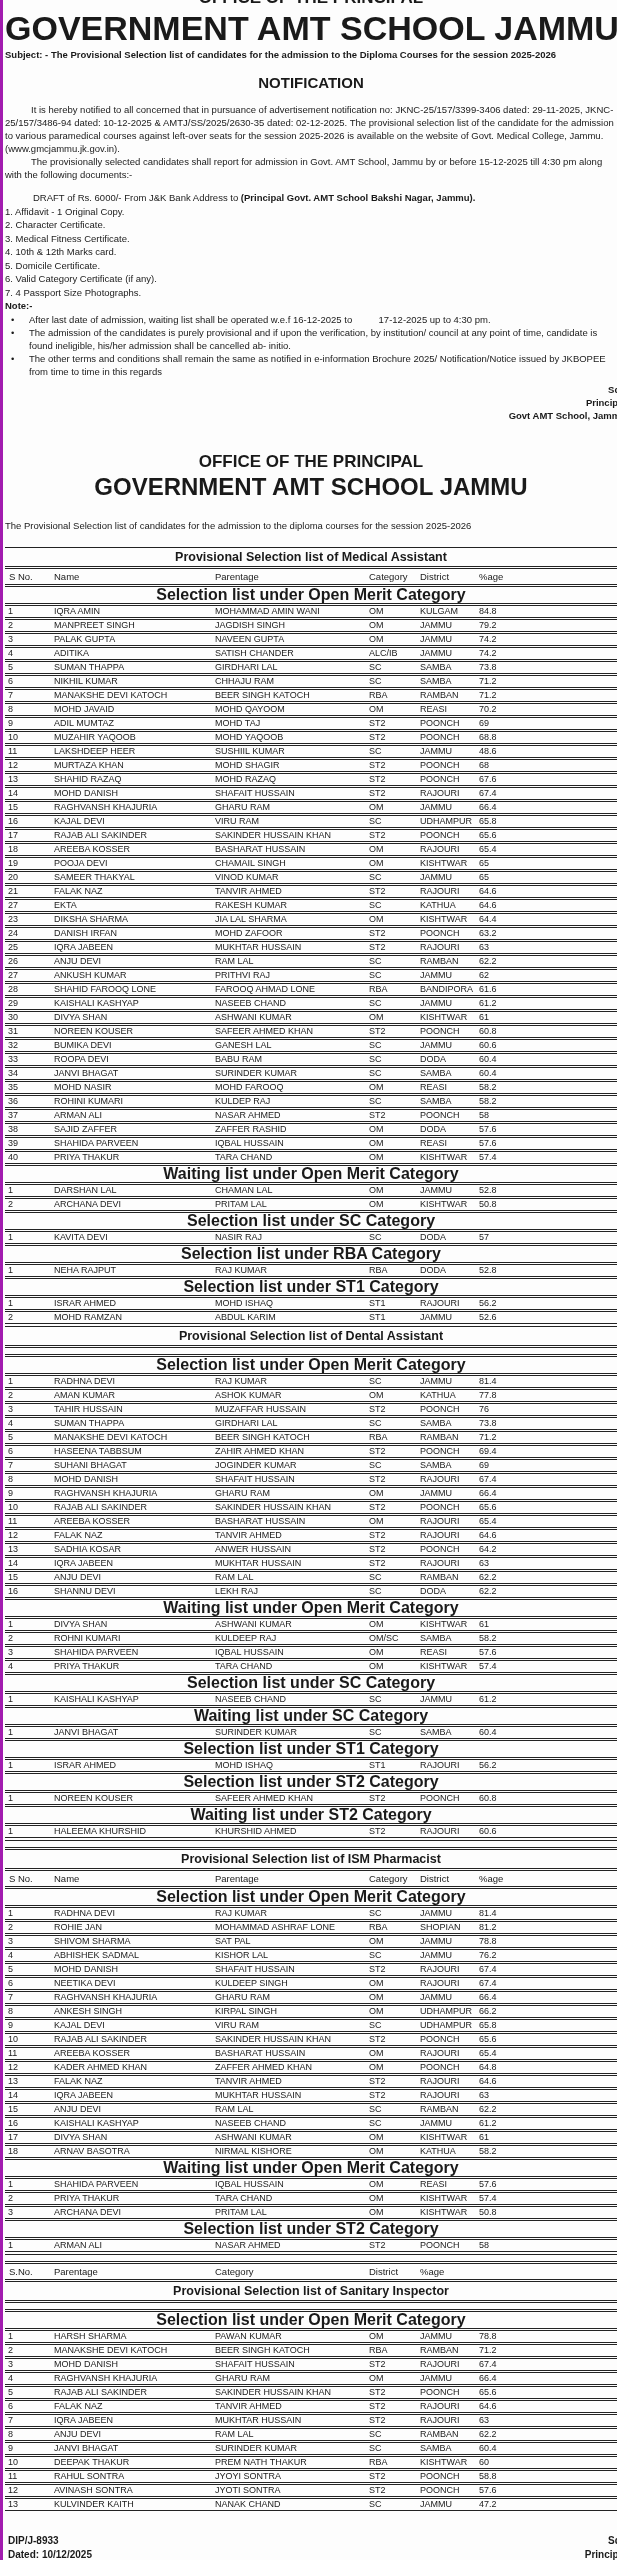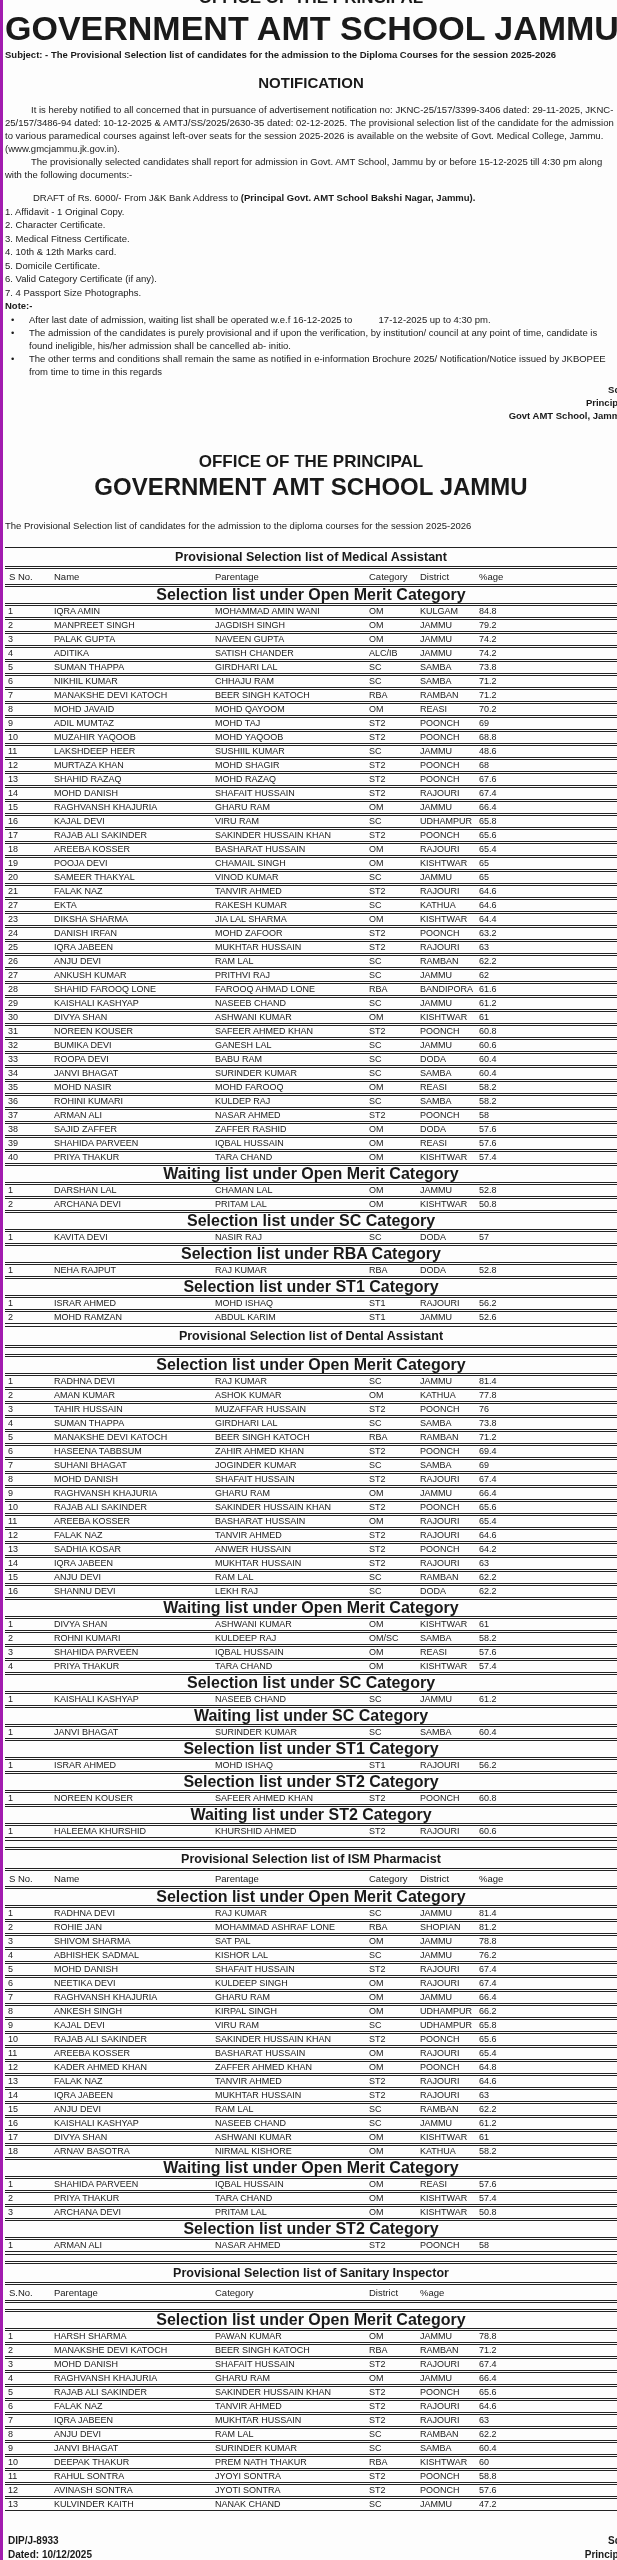--- a/index.html
+++ b/index.html
@@ -975,29 +975,29 @@
           <col style="width: 154px;">
           <col style="width: 51px;">
           <col style="width: 59px;">
           <col>
         </colgroup>
         <tbody>
           <tr>
             <td colspan="6" class="gap"></td>
           </tr>
           <tr>
-            <td colspan="6" class="t-title">Provisional Selection list of Sanitary Inspector</td>
-          </tr>
-          <tr>
             <td class="colh">S.No.</td>
             <td class="colh">Parentage</td>
             <td class="colh">Category</td>
             <td class="colh">District</td>
             <td class="colh">%age</td>
             <td class="colh"></td>
+          </tr>
+          <tr>
+            <td colspan="6" class="t-title">Provisional Selection list of Sanitary Inspector</td>
           </tr>
           <tr>
             <td colspan="6" class="gap"></td>
           </tr>
           <tr>
             <td colspan="6" class="sec">Selection list under Open Merit Category</td>
           </tr>
           <tr>
             <td class="c0">1</td>
             <td class="c1">HARSH SHARMA</td>

